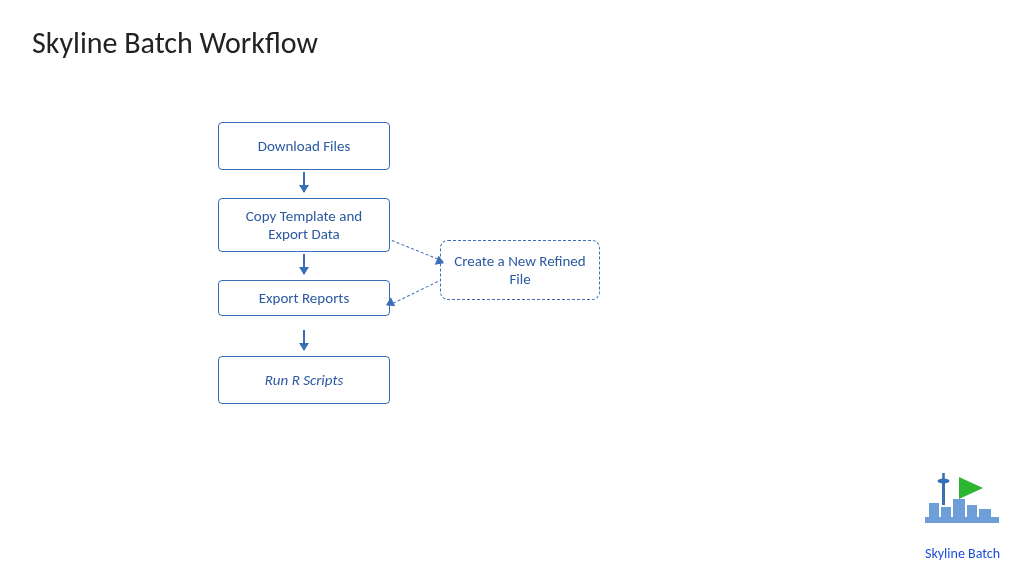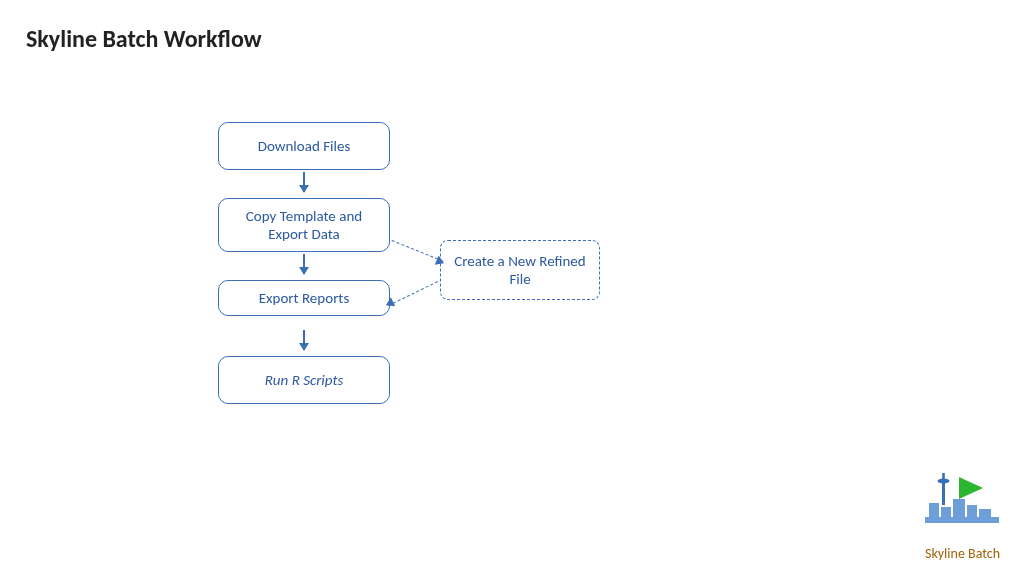--- a/index.html
+++ b/index.html
@@ -7,29 +7,29 @@
       width: 1024px;
       height: 576px;
       background: #ffffff;
       font-family: "Segoe UI", Calibri, Arial, sans-serif;
       position: relative;
       overflow: hidden;
     }
     .title {
       position: absolute;
       top: 24px;
-      left: 26px;
-      font-size: 24px;
-      font-weight: 700;
+      left: 32px;
+      font-size: 30px;
+      font-weight: 400;
       color: #222;
     }
     .flow-box {
       position: absolute;
       border: 1.5px solid #3a6fb7;
-      border-radius: 10px;
+      border-radius: 4px;
       display: flex;
       align-items: center;
       justify-content: center;
       text-align: center;
       color: #2c5aa0;
       font-size: 15px;
       padding: 16px;
       background: #fff;
     }
     .dashed-box {
@@ -76,21 +76,21 @@
       border-top: 5px solid transparent;
       border-bottom: 5px solid transparent;
     }
     .logo-wrap {
       position: absolute;
       right: 24px;
       bottom: 14px;
       text-align: center;
     }
     .logo-label {
-      color: #a16207;
+      color: #1d4ed8;
       font-size: 14px;
       margin-top: 16px;
     }
   </style>
 </head>
 <body>
 
 <div class="title">Skyline Batch Workflow</div>
 
 <div class="flow-box" style="left:218px; top:122px; width:172px; height:48px;">

